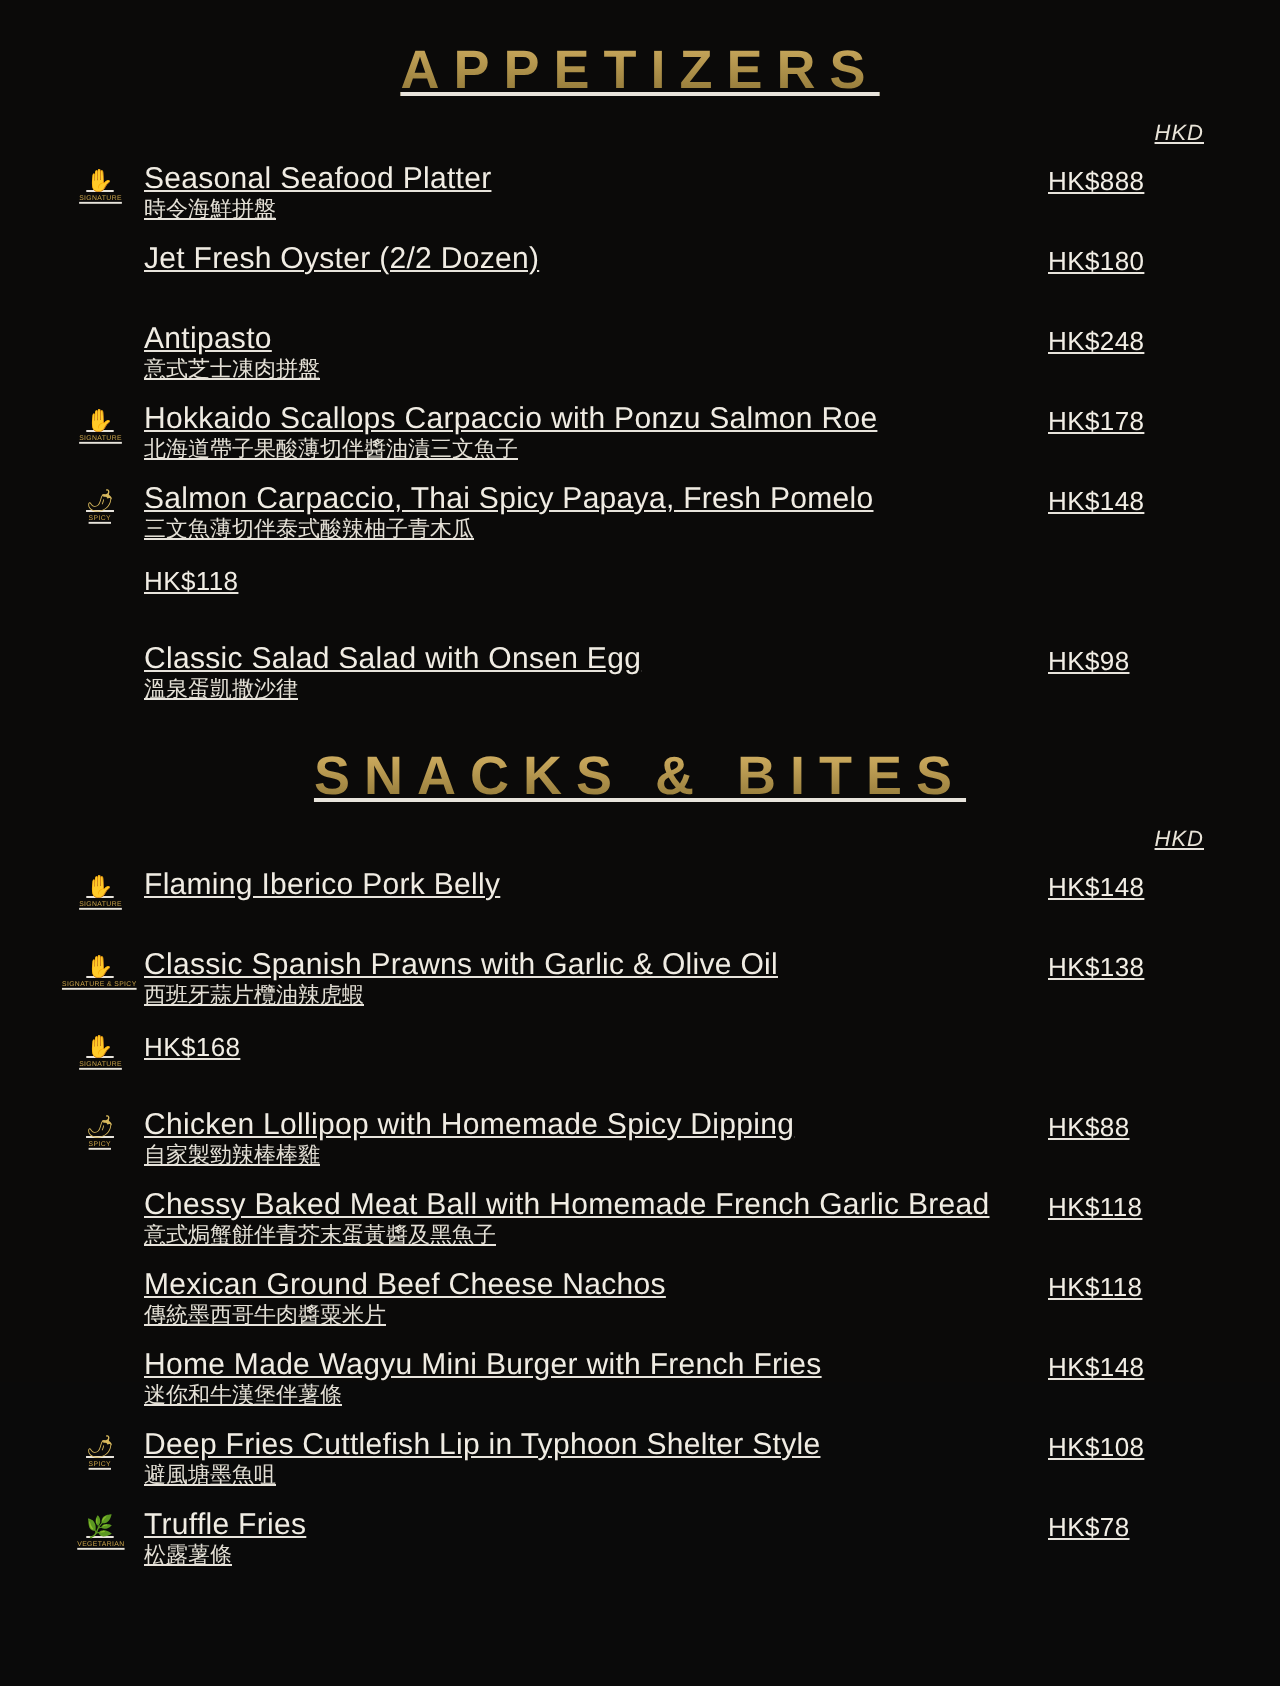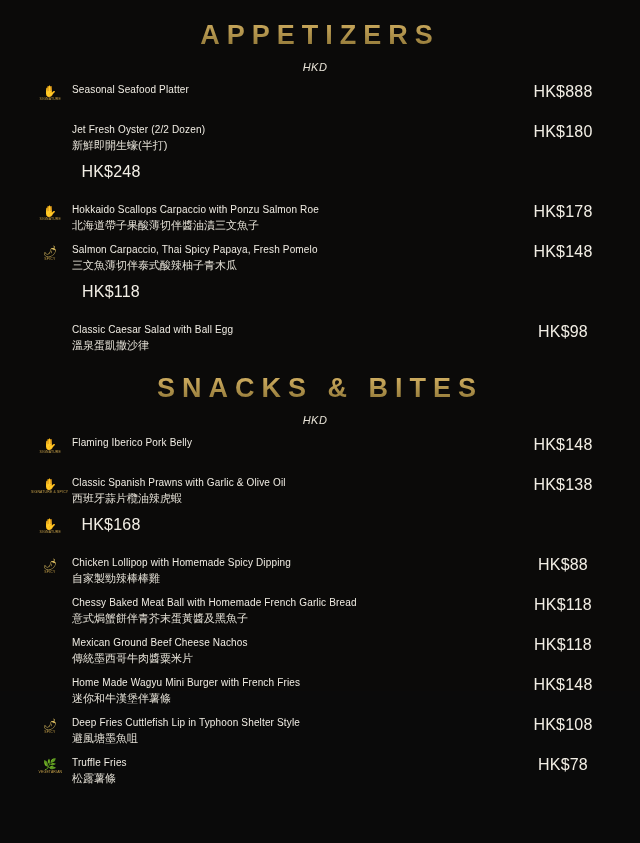--- a/index.html
+++ b/index.html
@@ -15,41 +15,42 @@
     overflow: hidden;
     position: relative;
   }
   .page {
     width: 640px;
     height: 691px;
     background: #0b0a09;
     position: relative;
     box-sizing: border-box;
     padding: 0 28px;
+    text-decoration: underline;
   }
 
   
   .section-title {
     text-align: center;
     font-size: 27px;
     letter-spacing: 7px;
     font-weight: bold;
     color: #cbb26a;
     background: linear-gradient(180deg, #f3e3b0 0%, #c9a85c 45%, #8a7233 100%);
     -webkit-background-clip: text;
     background-clip: text;
     -webkit-text-fill-color: transparent;
     font-family: "Liberation Sans", sans-serif;
   }
   #sec-appetizers .section-title { padding-top: 20px; }
   #sec-snacks .section-title { padding-top: 14px; }
 
   .hkd-row {
     display: flex;
-    justify-content: center;
+    justify-content: flex-end;
     padding-right: 10px;
     margin-top: 10px;
     margin-bottom: 6px;
   }
   .hkd-label {
     font-style: italic;
     font-size: 11px;
     color: #e9e4d8;
     letter-spacing: 0.5px;
   }
@@ -92,38 +93,38 @@
   }
   .badge.signature .glyph { color: #d2a84e; }
   .badge.spicy .glyph { color: #d8b95e; }
   .badge.vegetarian .glyph { color: #cfae52; }
 
   .names {
     flex: 1;
     min-width: 0;
   }
   .name-en {
-    font-size: 10px;
+    font-size: 15px;
     color: #f0ece3;
     letter-spacing: 0.15px;
     line-height: 15px;
     white-space: nowrap;
   }
   .name-zh {
     font-size: 11px;
     color: #e4e0d6;
     line-height: 15px;
     margin-top: 1px;
     white-space: nowrap;
   }
   .price {
     width: 78px;
     min-width: 78px;
-    text-align: center;
-    font-size: 16px;
+    text-align: left;
+    font-size: 13px;
     color: #f2eee5;
     padding-top: 1px;
     letter-spacing: 0.2px;
   }
 </style>
 </head>
 <body>
 
 <div class="page">
 
@@ -135,33 +136,37 @@
     <div class="items" id="items-0">
         <div class="item">
           <div class="badge-col">
             <div class="badge signature">
               <span class="glyph">✋</span>
               <span class="blabel">SIGNATURE</span>
             </div>
           </div>
           <div class="names">
             <div class="name-en">Seasonal Seafood Platter</div>
+            <div class="name-zh">時令海鮮拼盤</div>
           </div>
           <div class="price">HK$888</div>
         </div>
         <div class="item">
           <div class="badge-col"></div>
           <div class="names">
             <div class="name-en">Jet Fresh Oyster (2/2 Dozen)</div>
-            <div class="name-zh">新鮮即開生蠔(半打)</div>
           </div>
           <div class="price">HK$180</div>
         </div>
         <div class="item">
           <div class="badge-col"></div>
+          <div class="names">
+            <div class="name-en">Antipasto</div>
+            <div class="name-zh">意式芝士凍肉拼盤</div>
+          </div>
           <div class="price">HK$248</div>
         </div>
         <div class="item">
           <div class="badge-col">
             <div class="badge signature">
               <span class="glyph">✋</span>
               <span class="blabel">SIGNATURE</span>
             </div>
           </div>
           <div class="names">
@@ -183,21 +188,21 @@
           </div>
           <div class="price">HK$148</div>
         </div>
         <div class="item">
           <div class="badge-col"></div>
           <div class="price">HK$118</div>
         </div>
         <div class="item">
           <div class="badge-col"></div>
           <div class="names">
-            <div class="name-en">Classic Caesar Salad with Ball Egg</div>
+            <div class="name-en">Classic Salad Salad with Onsen Egg</div>
             <div class="name-zh">溫泉蛋凱撒沙律</div>
           </div>
           <div class="price">HK$98</div>
         </div>
       </div>
   </section>
 
   <section id="sec-snacks">
     <div class="section-title">SNACKS &amp; BITES</div>
     <div class="hkd-row">

